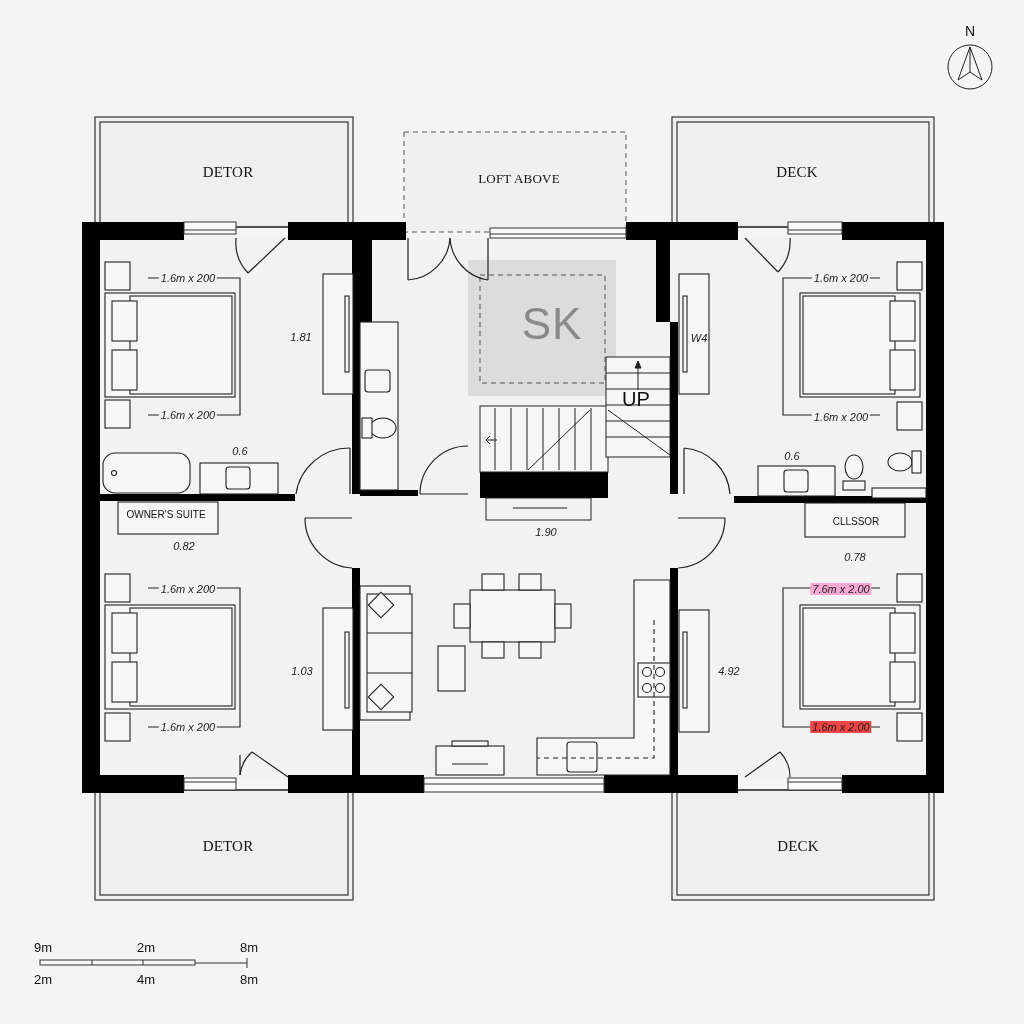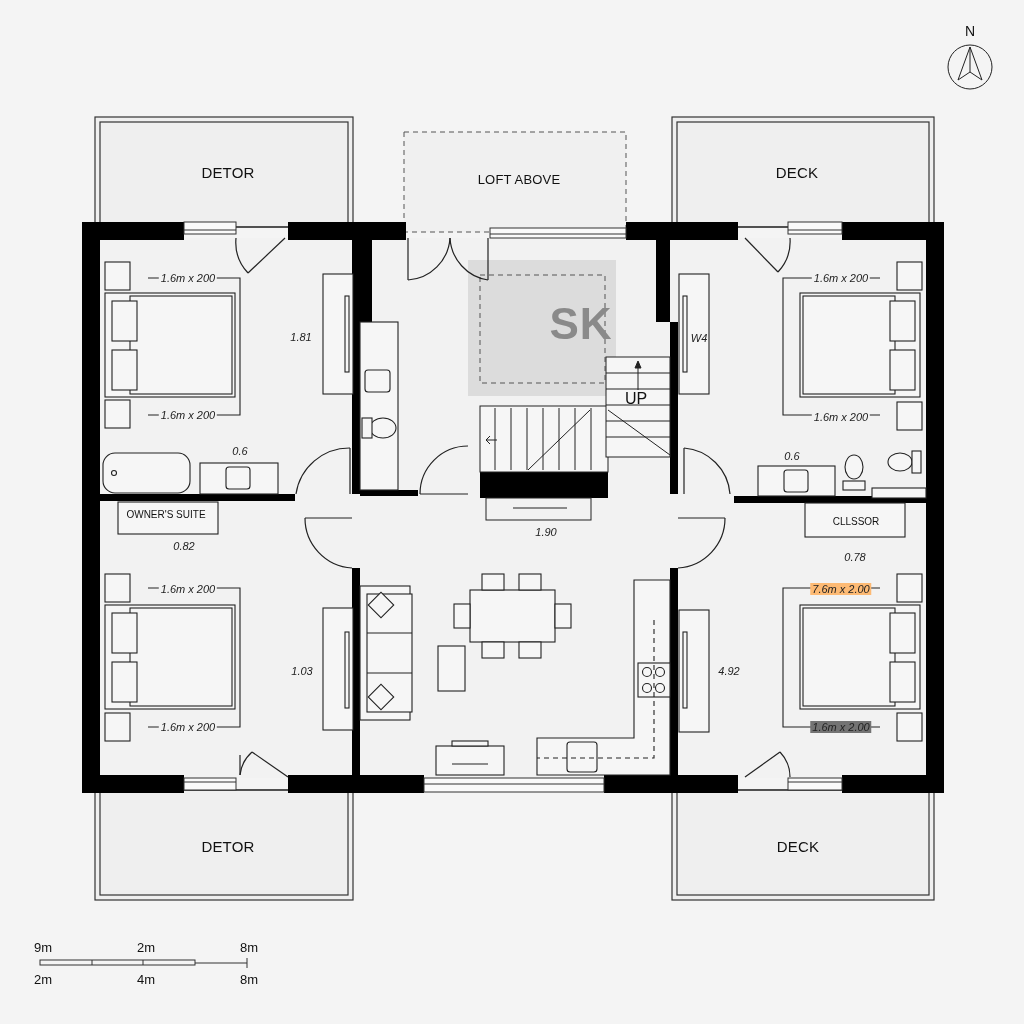--- a/index.html
+++ b/index.html
@@ -1,24 +1,24 @@
 <!DOCTYPE html>
 <html><head>
 <meta charset="utf-8">
 <style>
   html, body { margin: 0; padding: 0; background: #f4f4f4; }
   body { width: 1024px; height: 1024px; position: relative; overflow: hidden;
          font-family: "Liberation Sans", sans-serif; color: #1a1a1a; }
   #plan { position: absolute; left: 0; top: 0; }
   .lbl { position: absolute; font-family: "Liberation Sans", sans-serif; color: #111; white-space: nowrap; transform: translate(-50%, -50%); }
-  .room-lbl { font-size: 15px; letter-spacing: 0.2px; }
+  .room-lbl { font-size: 15px; letter-spacing: 0.2px; font-family: Liberation Serif, serif; }
   .dim { font-size: 11px; color: #222; font-style: italic; }
   .small { font-size: 10px; }
-  .sk { font-size: 44px; color: #8a8a8a; font-weight: bold; letter-spacing: 1px; margin-left: 29px; }
-  .up { font-size: 16px; }
+  .sk { font-size: 44px; color: #8a8a8a; font-weight: normal; letter-spacing: 1px; }
+  .up { font-size: 20px; }
   .north { font-size: 14px; }
   .scale { font-size: 13px; }
 </style>
 </head>
 <body>
 
 <svg id="plan" width="1024" height="1024" viewBox="0 0 1024 1024" xmlns="http://www.w3.org/2000/svg">
   <rect x="0" y="0" width="1024" height="1024" fill="#f4f4f4"></rect>
 
   <g fill="#efefef" stroke="#333" stroke-width="1.2">
@@ -270,22 +270,22 @@
 <div class="lbl dim" style="left:792px;top:456px">0.6</div>
 
 <div class="lbl small" style="left:166px;top:514px">OWNER'S SUITE</div>
 <div class="lbl dim" style="left:184px;top:546px">0.82</div>
 <div class="lbl dim" style="left:188px;top:589px;background:#f2f2f2;padding:0 2px">1.6m x 200</div>
 <div class="lbl dim" style="left:188px;top:727px;background:#f2f2f2;padding:0 2px">1.6m x 200</div>
 <div class="lbl dim" style="left:302px;top:671px">1.03</div>
 
 <div class="lbl small" style="left:856px;top:521px">CLLSSOR</div>
 <div class="lbl dim" style="left:855px;top:557px">0.78</div>
-<div class="lbl dim" style="left:841px;top:589px;background:#fdba74;padding:0 2px">7.6m x 2.00</div>
-<div class="lbl dim" style="left:841px;top:727px;background:#737373;padding:0 2px">1.6m x 2.00</div>
+<div class="lbl dim" style="left:841px;top:589px;background:#f9a8d4;padding:0 2px">7.6m x 2.00</div>
+<div class="lbl dim" style="left:841px;top:727px;background:#ef4444;padding:0 2px">1.6m x 2.00</div>
 <div class="lbl dim" style="left:729px;top:671px">4.92</div>
 
 <div class="lbl dim" style="left:546px;top:532px">1.90</div>
 
 <div class="lbl north" style="left:970px;top:31px">N</div>
 
 <div class="lbl scale" style="left:43px;top:947px">9m</div>
 <div class="lbl scale" style="left:146px;top:947px">2m</div>
 <div class="lbl scale" style="left:249px;top:947px">8m</div>
 <div class="lbl scale" style="left:43px;top:979px">2m</div>

